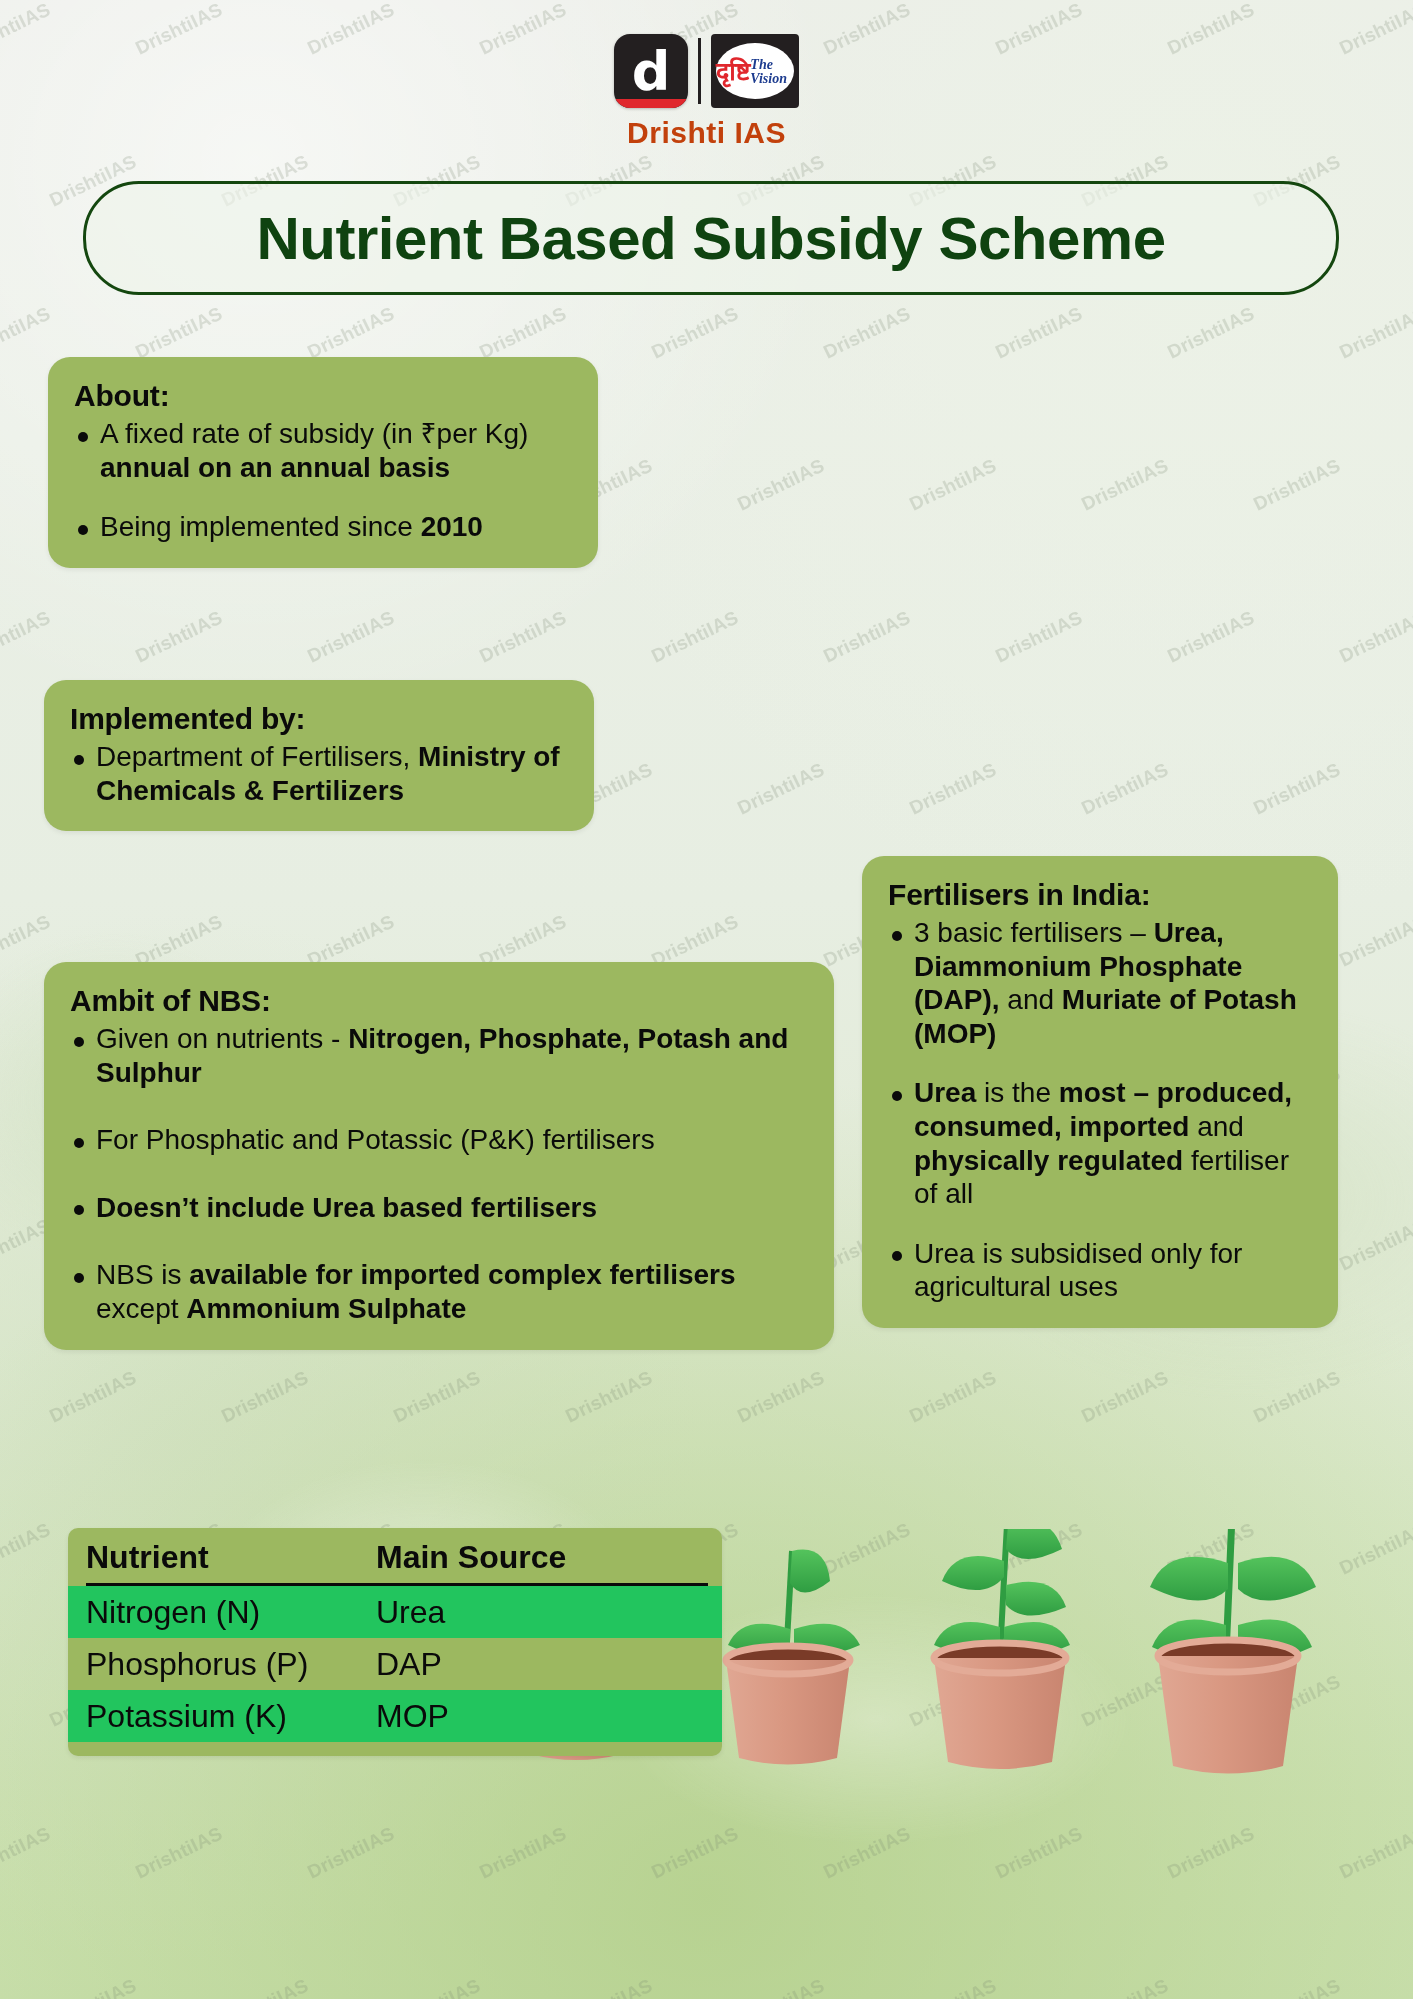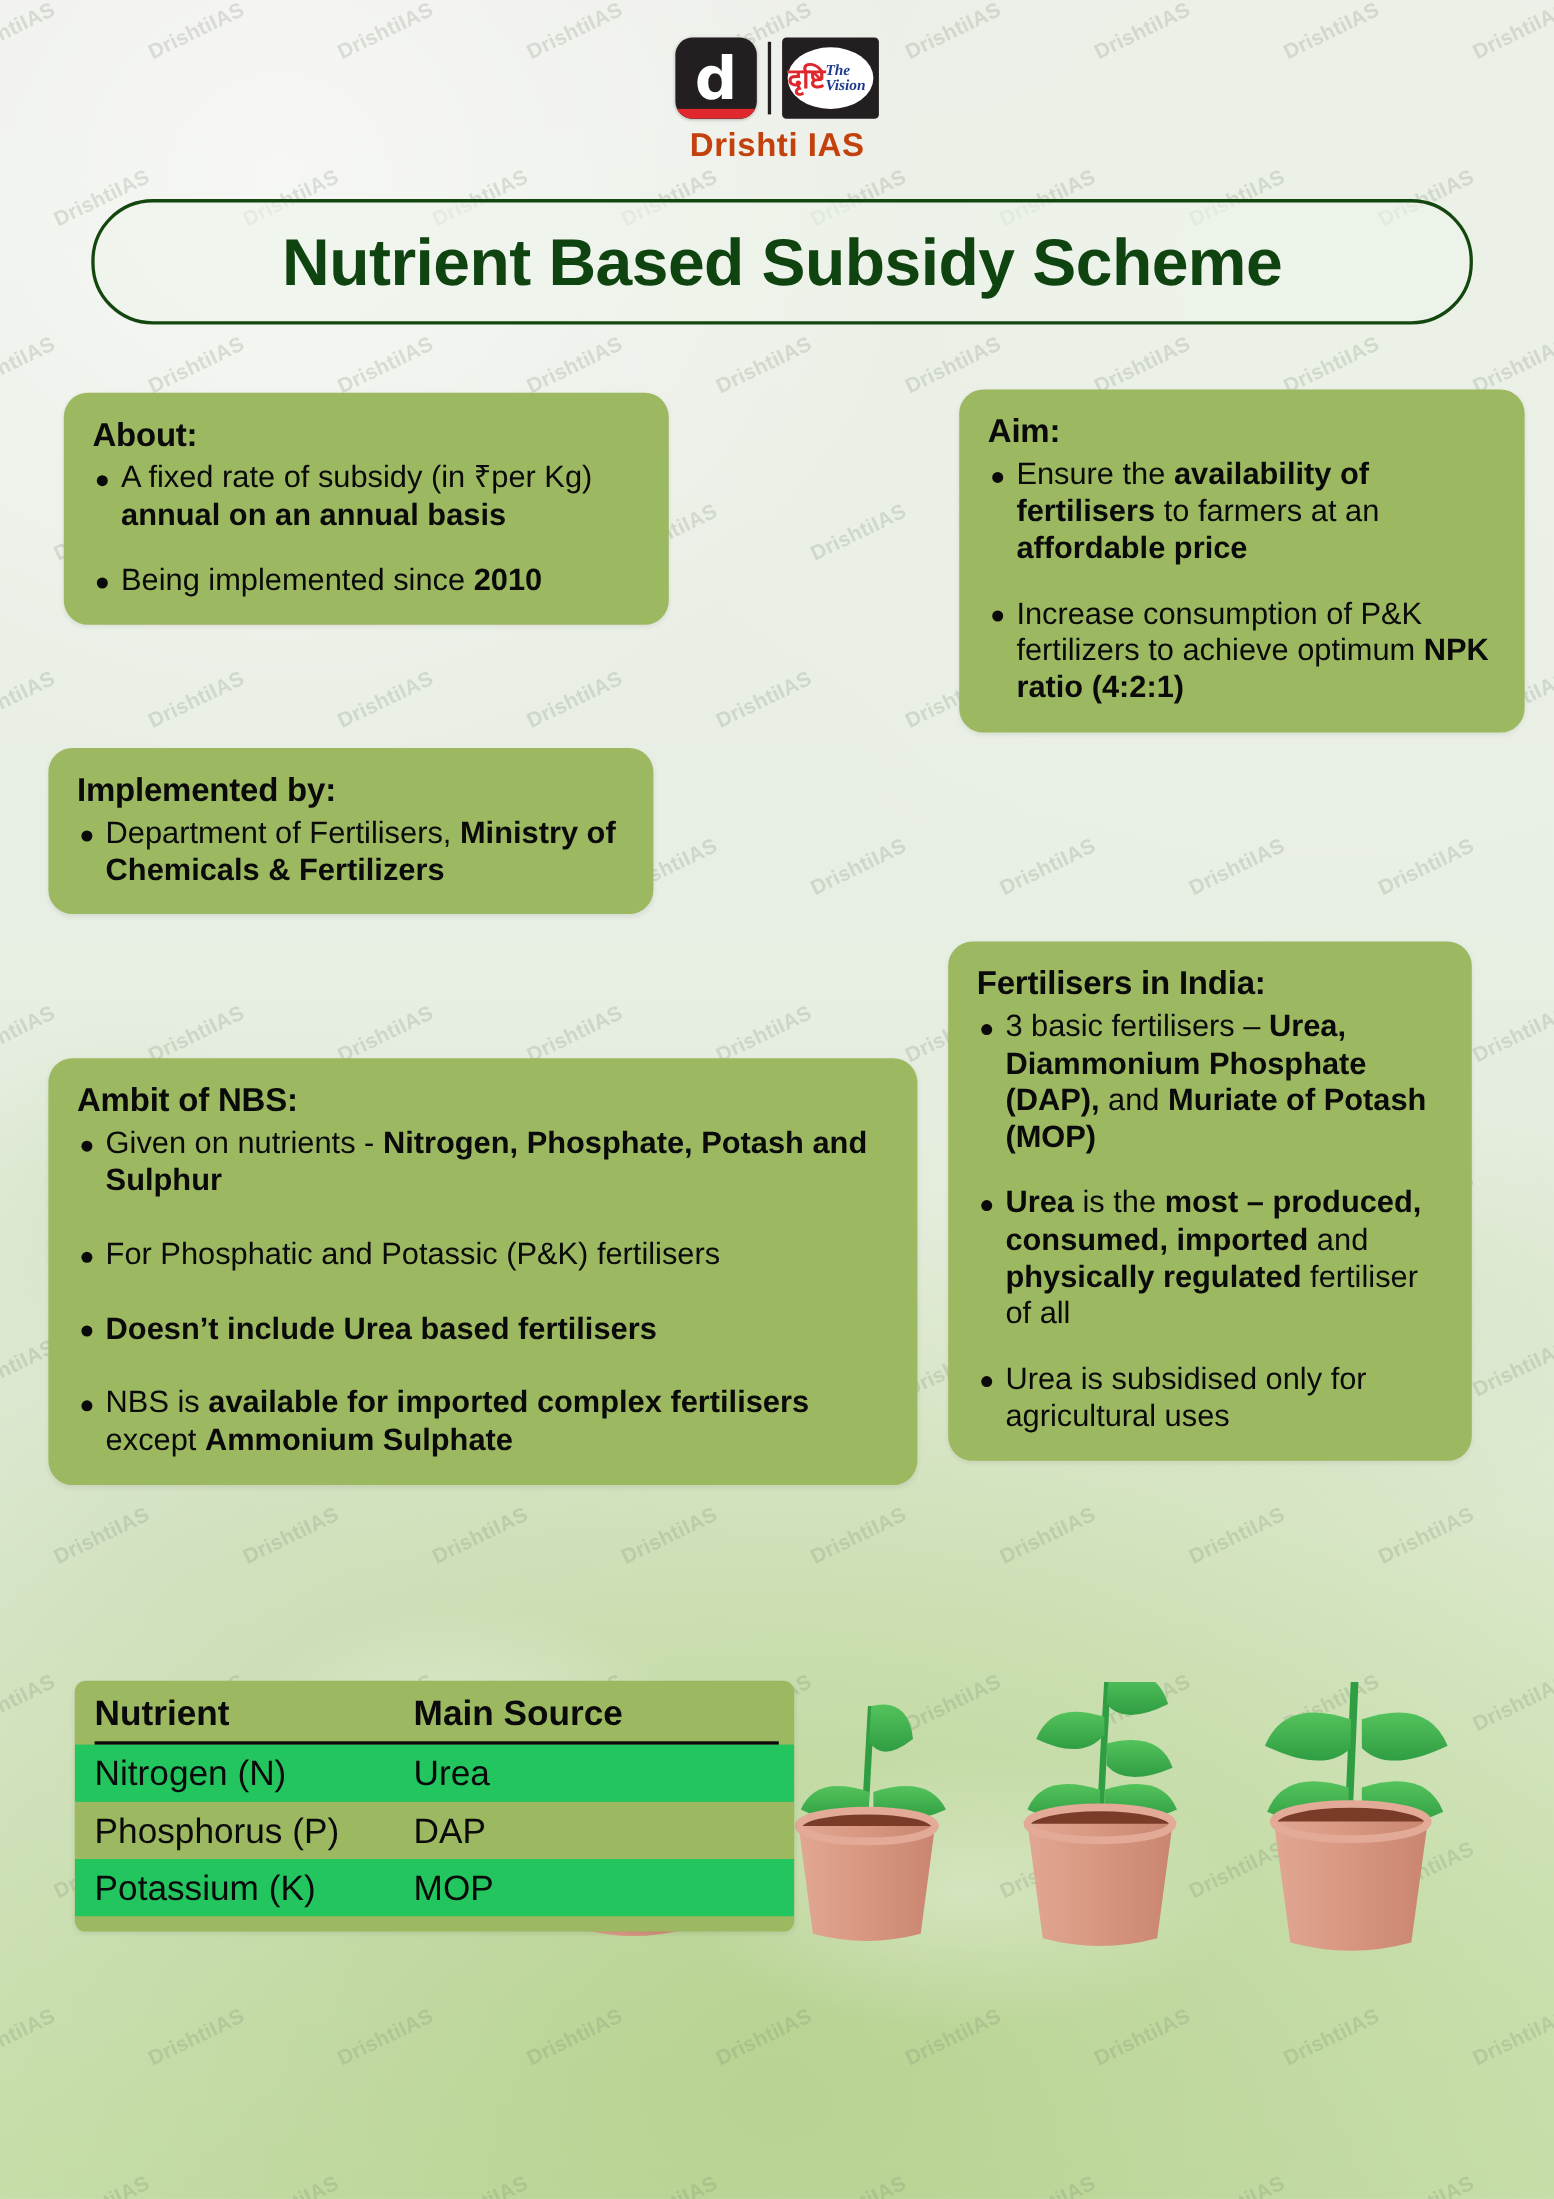--- a/index.html
+++ b/index.html
@@ -57,21 +57,21 @@
   
   .card{position:absolute;background:#9cb860;border-radius:22px;box-shadow:0 2px 5px rgba(0,0,0,.07);
         padding:22px 26px 24px 26px;box-sizing:border-box;color:#0a0a0a;}
   .card h2{margin:0 0 4px 0;font-size:30px;font-weight:700;letter-spacing:-.2px;}
   .card ul{margin:0;padding:0;list-style:none;}
   .card li{position:relative;padding-left:26px;font-size:28px;line-height:1.2;margin-bottom:0;}
   .card li + li{margin-top:26px;}
   .card li::before{content:"";position:absolute;left:4px;top:.52em;width:10px;height:10px;border-radius:50%;background:#0a0a0a;}
   .card b{font-weight:700;}
 
-  #card-about{left:58px;top:357px;width:550px;}
+  #card-about{left:48px;top:357px;width:550px;}
   #card-impl{left:44px;top:680px;width:550px;}
   #card-ambit{left:44px;top:962px;width:790px;}
   #card-aim{left:872px;top:354px;width:514px;}
   #card-fert{left:862px;top:856px;width:476px;}
 
   
   #card-ambit li + li{margin-top:34px;}
 
   
   #nutrient-table{position:absolute;left:68px;top:1528px;width:654px;
@@ -255,27 +255,20 @@
   <div class="card" id="card-ambit">
     <h2>Ambit of NBS:</h2>
     <ul>
       <li>Given on nutrients - <b>Nitrogen, Phosphate, Potash and Sulphur</b></li>
       <li>For Phosphatic and Potassic (P&amp;K) fertilisers</li>
       <li><b>Doesn’t include Urea based fertilisers</b></li>
       <li>NBS is <b>available for imported complex fertilisers</b> except <b>Ammonium Sulphate</b></li>
     </ul>
   </div>
 
-  <div class="card" id="card-aim">
-    <h2>Aim:</h2>
-    <ul>
-      <li>Ensure the <b>availability of fertilisers</b> to farmers at an <b>affordable price</b></li>
-      <li>Increase consumption of P&amp;K fertilizers to achieve optimum <b>NPK ratio (4:2:1)</b></li>
-    </ul>
-  </div>
 
   <div class="card" id="card-fert">
     <h2>Fertilisers in India:</h2>
     <ul>
       <li>3 basic fertilisers – <b>Urea, Diammonium Phosphate (DAP),</b> and <b>Muriate of Potash (MOP)</b></li>
       <li><b>Urea</b> is the <b>most – produced, consumed, imported</b> and <b>physically regulated</b> fertiliser of all</li>
       <li>Urea is subsidised only for agricultural uses</li>
     </ul>
   </div>
 

